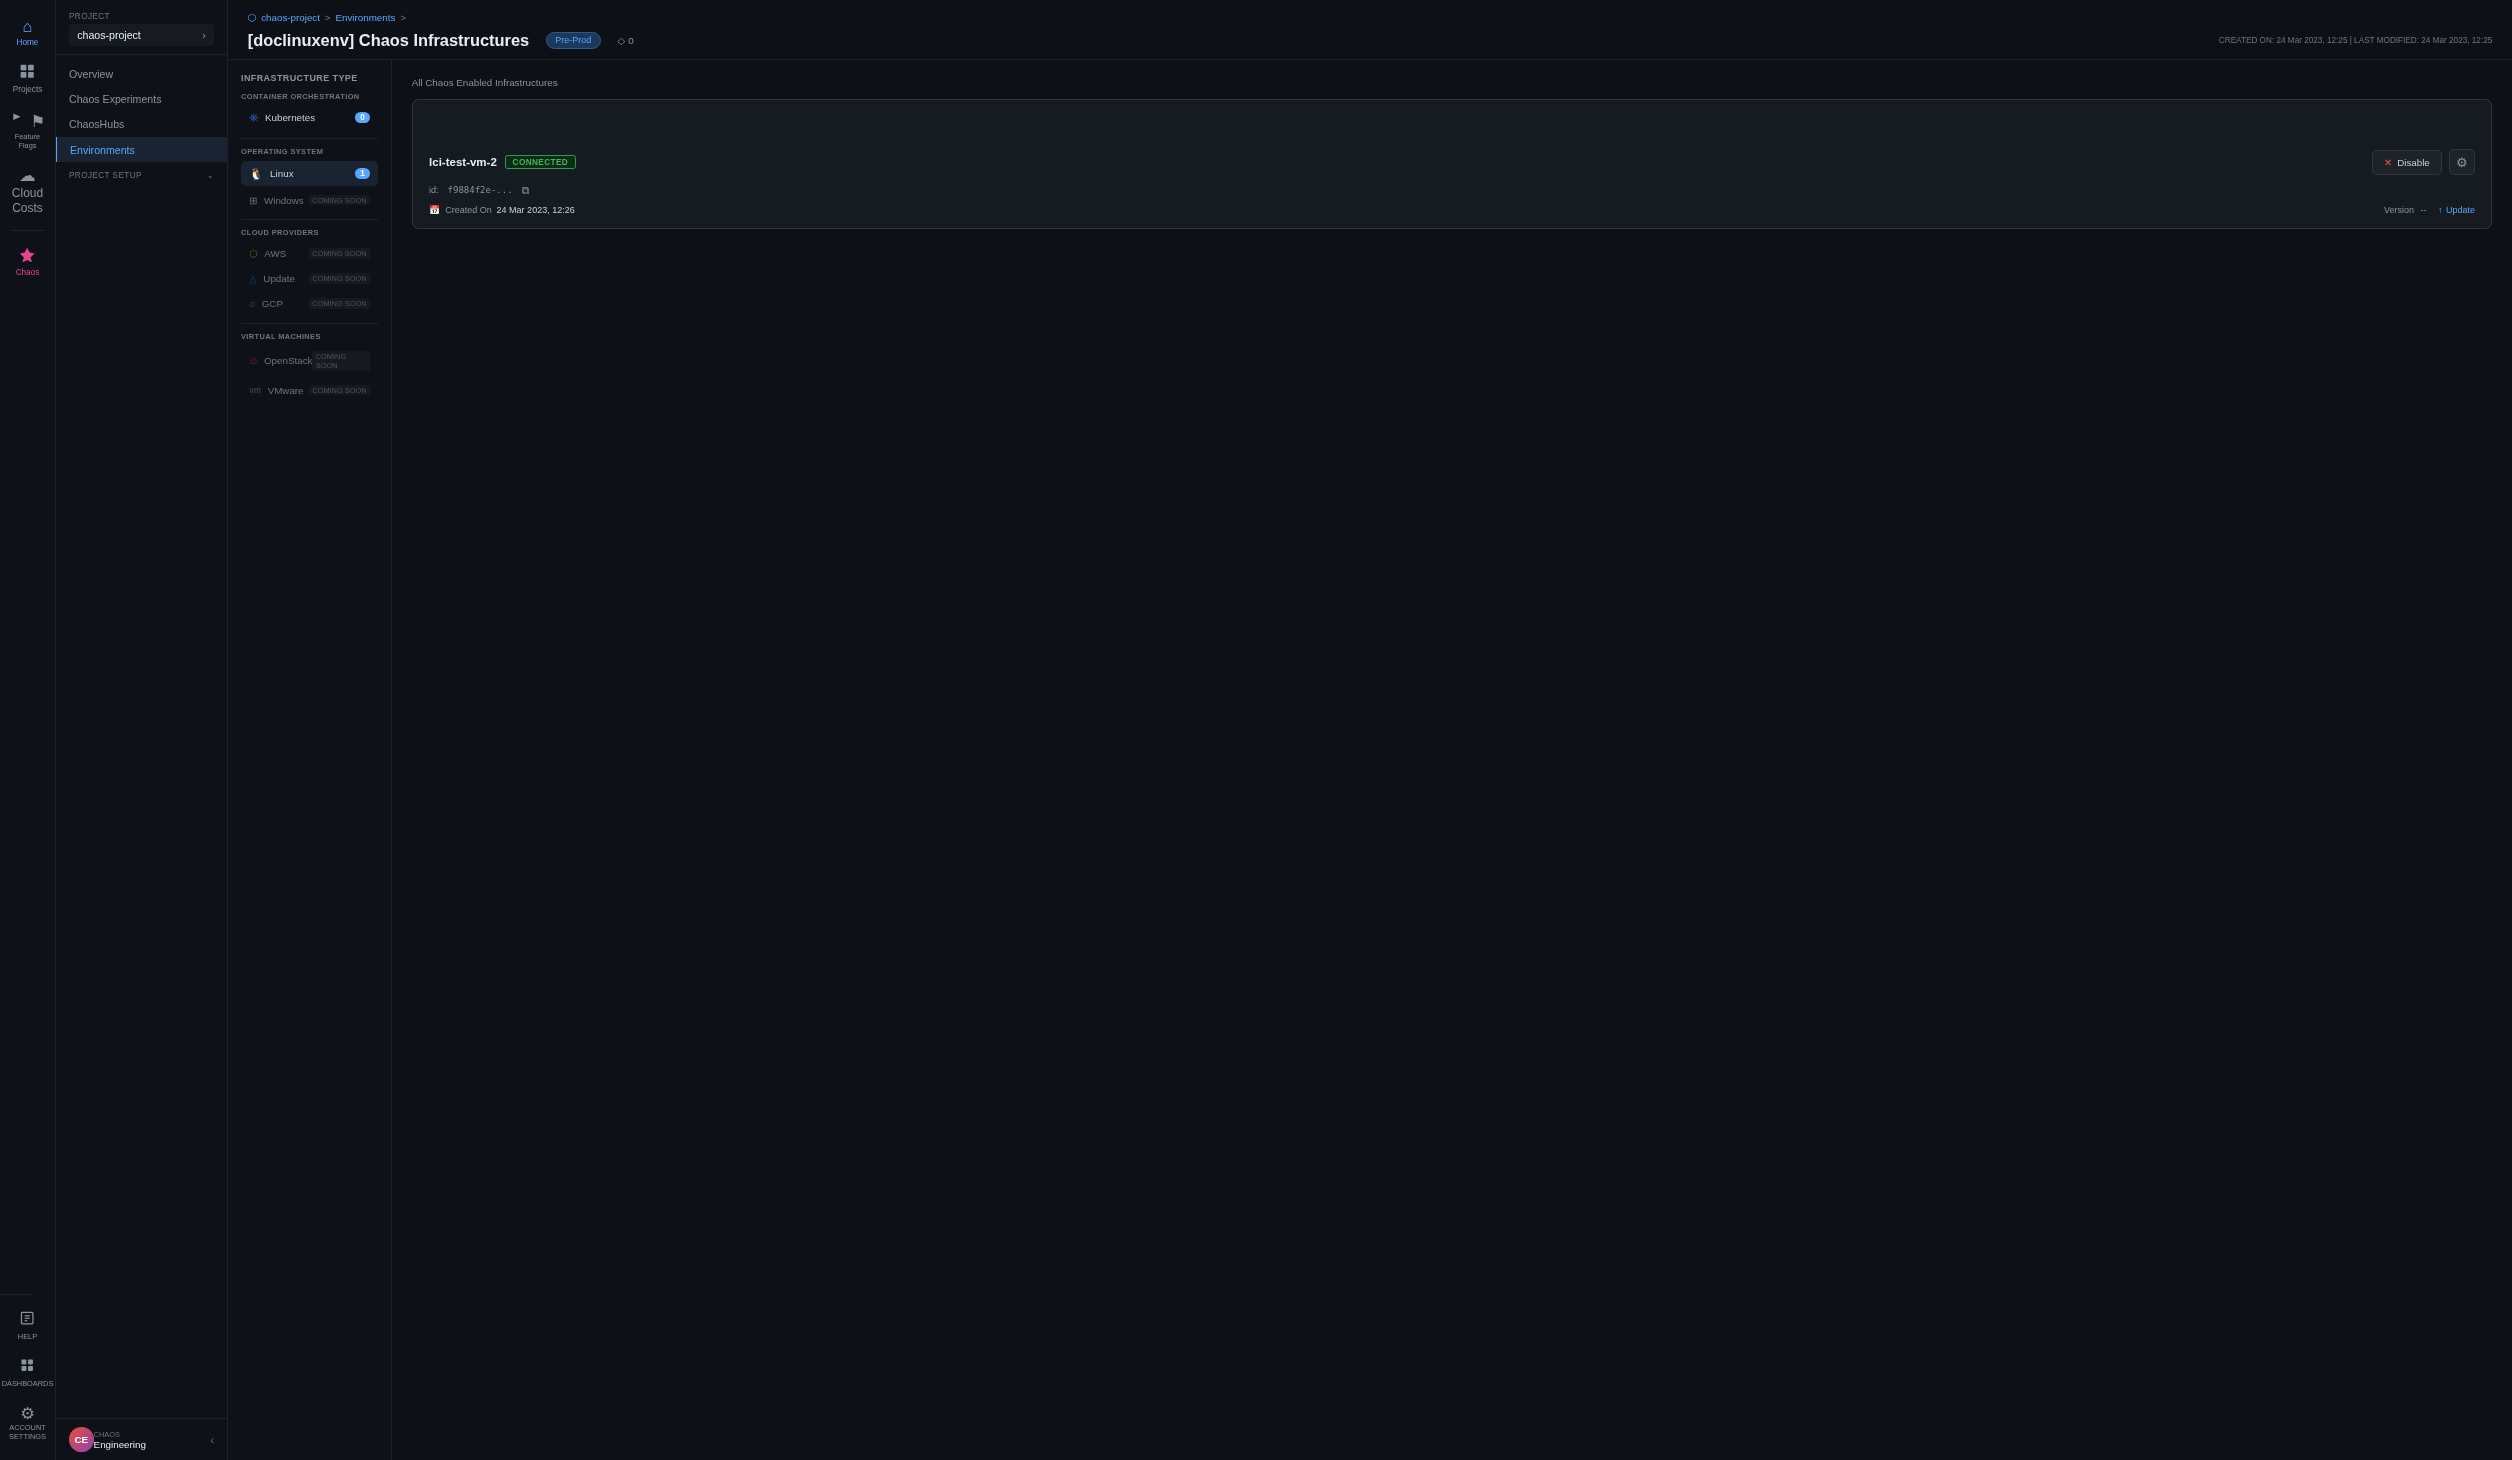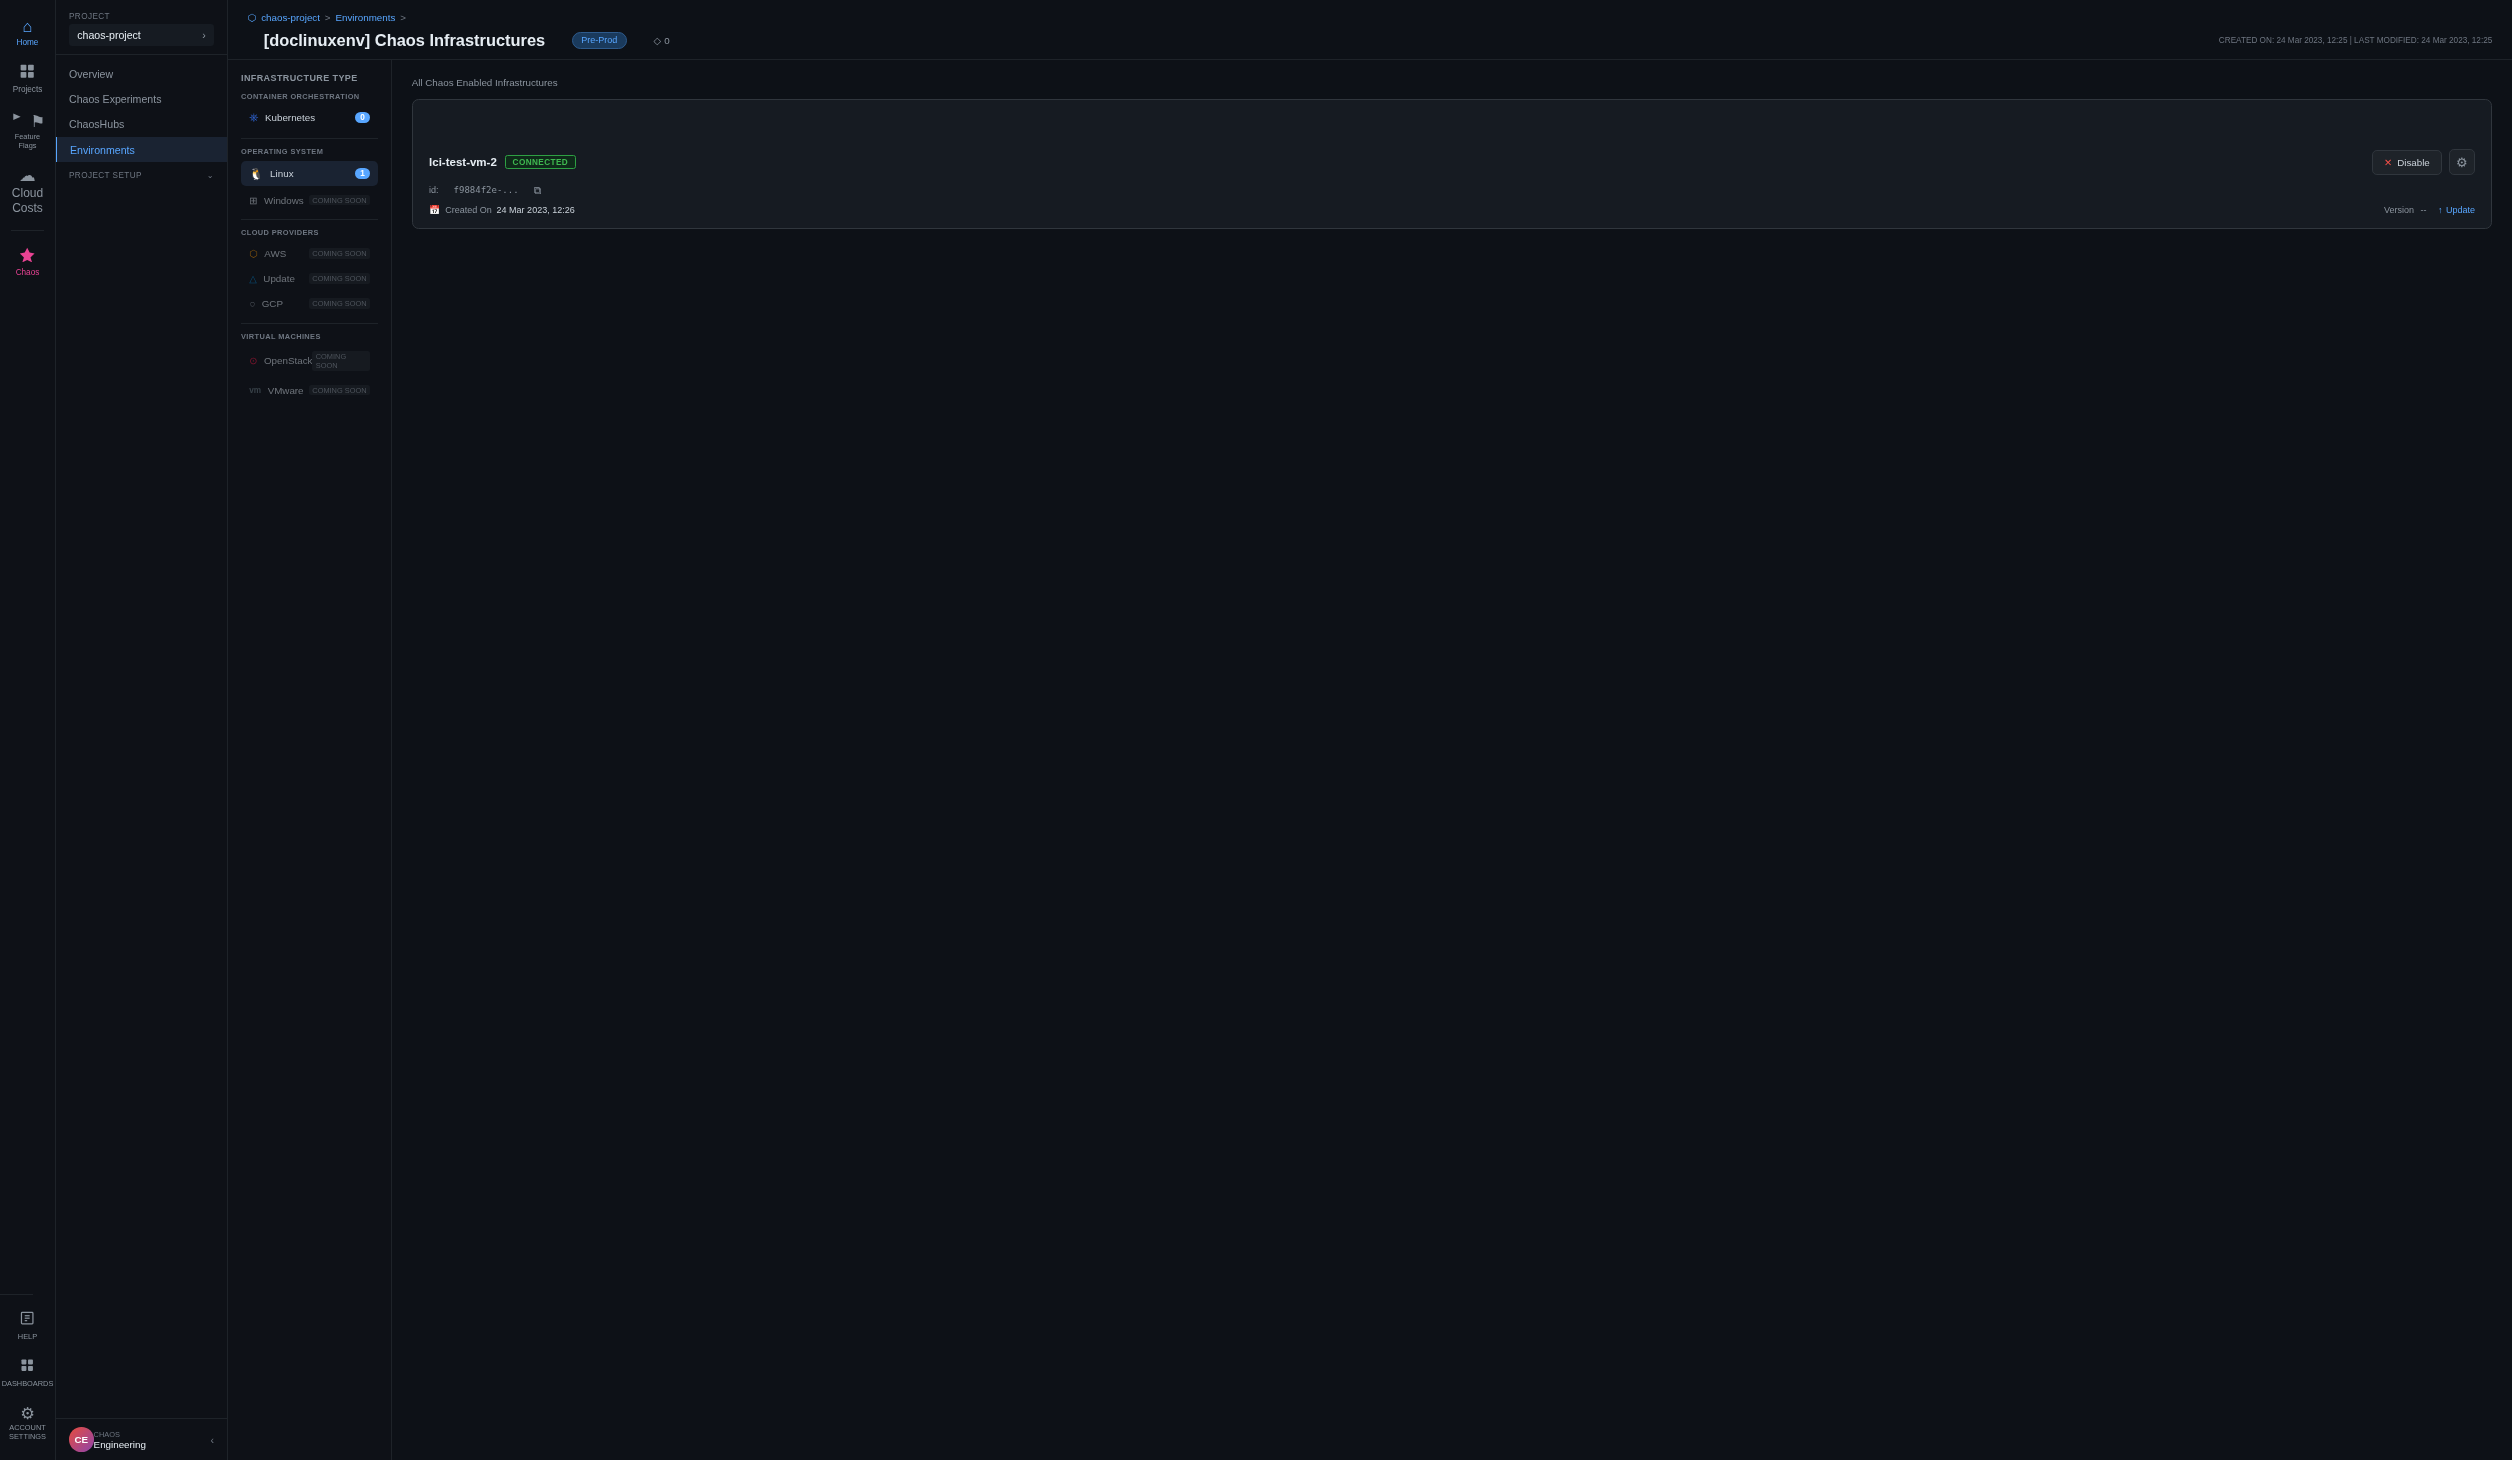--- a/index.html
+++ b/index.html
@@ -79,21 +79,21 @@
     .main { flex: 1; display: flex; flex-direction: column; overflow: hidden; background: #0d1117; }
 
     
     .page-header {
       padding: 11.5px 19.7px 0;
       border-bottom: 0.8px solid #1e2329;
     }
     .breadcrumb { display: flex; align-items: center; gap: 4.9px; font-size: 9.8px; color: #8b949e; margin-bottom: 8.2px; }
     .breadcrumb a { color: #58a6ff; cursor: pointer; text-decoration: none; }
     .breadcrumb-sep { color: #6e7681; }
-    .page-title-row { display: flex; align-items: center; gap: 27px; margin-bottom: 9.8px; margin-left: 16px; }
+    .page-title-row { display: flex; align-items: center; gap: 17px; margin-bottom: 9.8px; }
     .page-title { color: #e6edf3; font-size: 16.4px; font-weight: 600; }
     .tag-badge {
       background: #1a3a5c; color: #58a6ff; font-size: 9px; font-weight: 500;
       padding: 2.5px 8.2px; border-radius: 9.8px; border: 0.8px solid #2d5a8c;
     }
     .page-meta { font-size: 8.2px; color: #6e7681; margin-left: auto; white-space: nowrap; }
     .diamond-count { display: flex; align-items: center; gap: 3.3px; color: #8b949e; font-size: 9.8px; }
 
     
     .content-area { display: flex; flex: 1; overflow: hidden; }
@@ -156,21 +156,21 @@
     .disable-btn {
       background: #1e2329; color: #c9d1d9; border: 0.8px solid #30363d; border-radius: 4.9px;
       padding: 5.7px 11.5px; cursor: pointer; font-size: 9.8px; font-weight: 500;
       display: flex; align-items: center; gap: 4.9px;
     }
     .more-btn {
       background: #1e2329; border: 0.8px solid #30363d; border-radius: 4.9px;
       width: 26px; height: 26px; cursor: pointer; color: #8b949e;
       display: flex; align-items: center; justify-content: center; font-size: 14.7px;
     }
-    .infra-id-row { display: flex; align-items: center; gap: 15px; color: #8b949e; font-size: 9px; margin-bottom: 8.2px; }
+    .infra-id-row { display: flex; align-items: center; gap: 9px; color: #8b949e; font-size: 9px; margin-bottom: 8.2px; }
     .infra-id-value { font-family: monospace; }
     .copy-icon { cursor: pointer; color: #8b949e; font-size: 10.6px; }
     .infra-card-footer { display: flex; align-items: center; justify-content: space-between; }
     .created-on { display: flex; align-items: center; gap: 4.9px; color: #8b949e; font-size: 9px; }
     .created-date { color: #c9d1d9; }
     .version-update { display: flex; align-items: center; gap: 11.5px; }
     .version-text { color: #8b949e; font-size: 9px; display: flex; align-items: center; gap: 3.3px; }
     .update-link { color: #58a6ff; font-size: 9px; cursor: pointer; display: flex; align-items: center; gap: 3.3px; }
 
     

